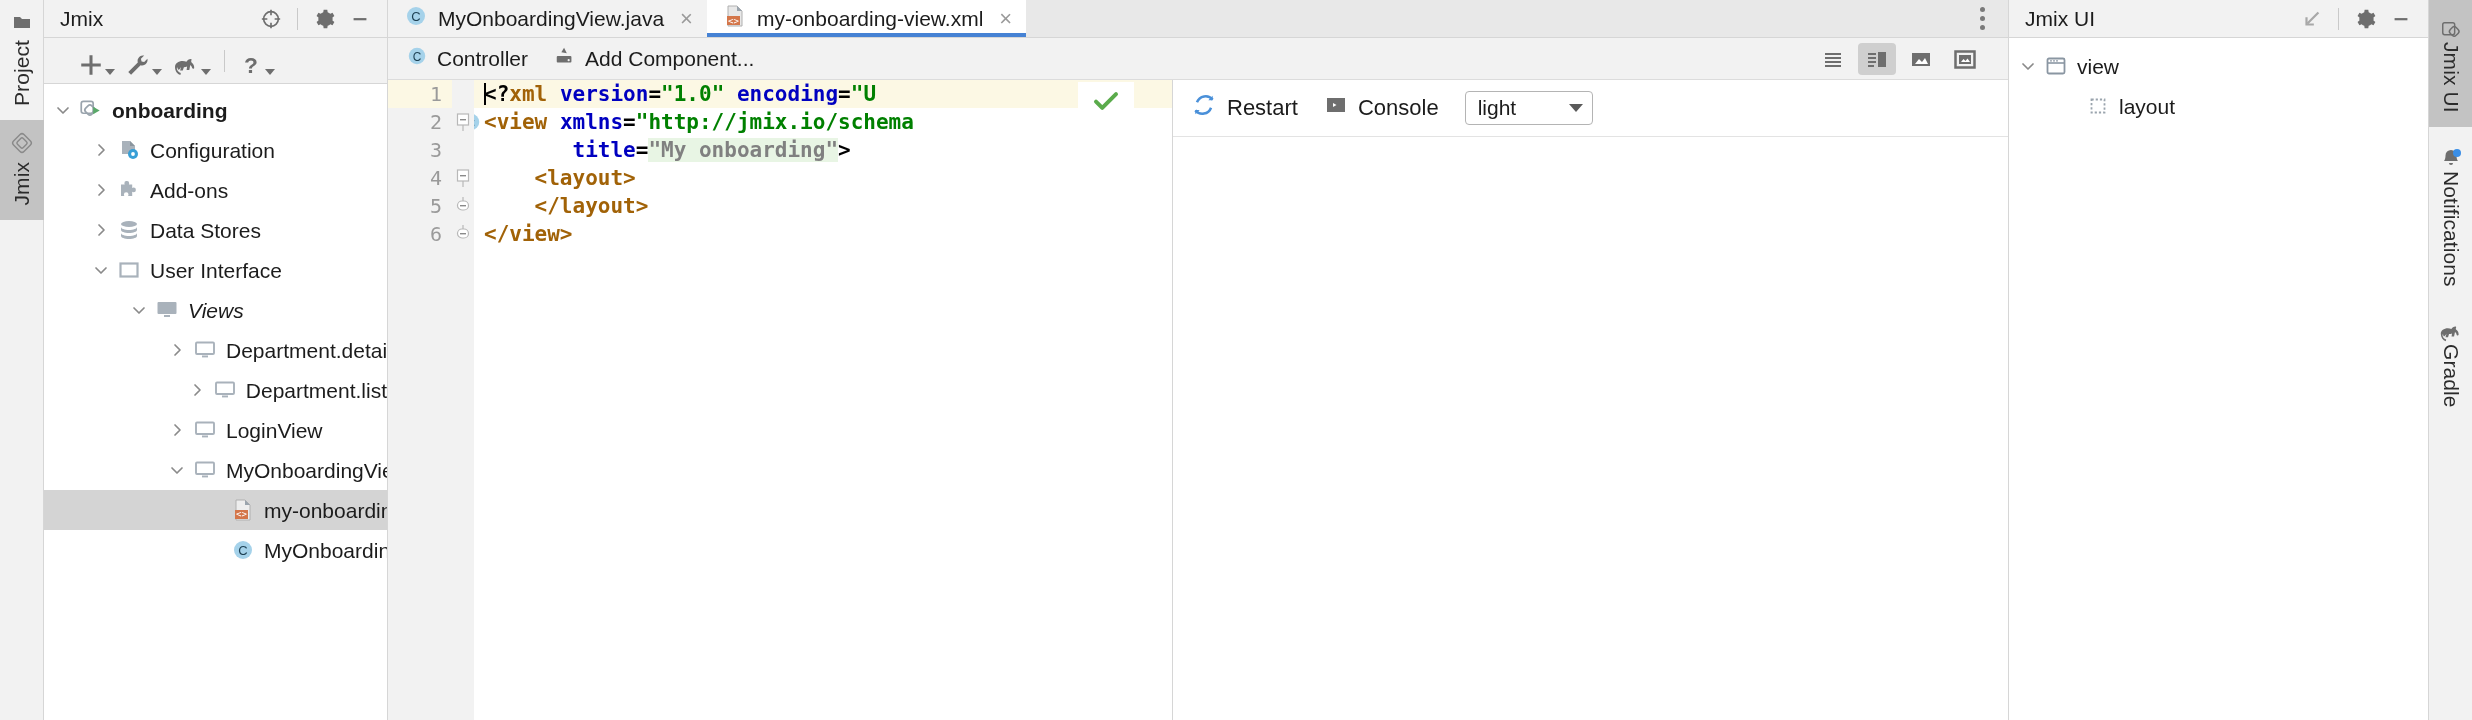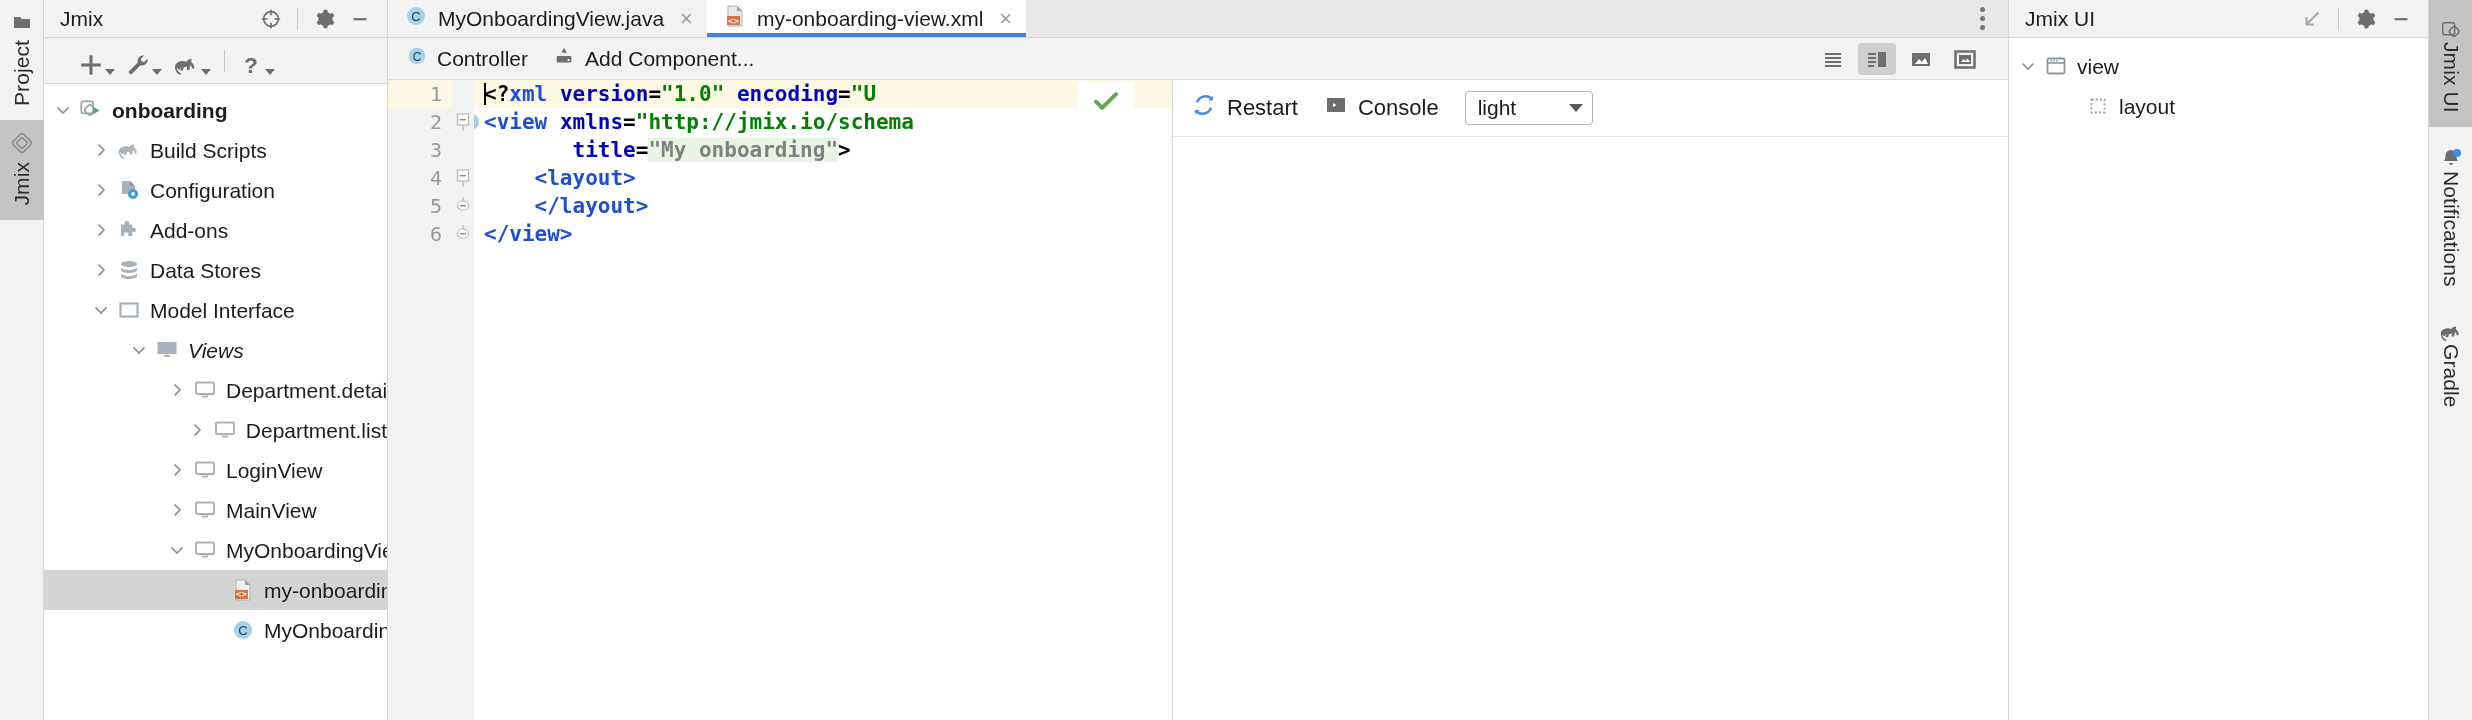--- a/index.html
+++ b/index.html
@@ -125,21 +125,21 @@
     padding-right: 10px; font-size: 20px; color: #9a9a9a;
   }
   .gline.cur { background: #fcf8e4; }
   .fold-col { width: 22px; flex: 0 0 22px; background: #f2f2f2; position: relative; }
   .code-lines {
     flex: 1 1 auto; position: relative; font-family: "DejaVu Sans Mono", monospace;
     font-size: 21px; line-height: 28px; white-space: pre; padding-left: 10px;
   }
   .cline { height: 28px; }
   .cline.cur { background: #fcf8e4; margin-left:-10px; padding-left:10px;}
-  .tok-tag { color: #1d4ed8; font-weight: bold; }
+  .tok-tag { color: #a16207; font-weight: bold; }
   .tok-attr { color: #0000c0; font-weight: bold; }
   .tok-val { color: #008000; font-weight: bold; }
   .tok-plain { color: #000000; font-weight: bold; }
   .tok-str-hl { color: #808080; font-weight: bold; background: #e8f5e4; }
   .caret { display:inline-block; width:2px; height:22px; background:#000; vertical-align:-4px; margin-right:-2px;}
 
   .inspect-badge {
     position: absolute; top: 2px; left: 690px; width: 56px; height: 38px;
     background: #ffffff; display: flex; align-items: center; justify-content: center; z-index: 5;
   }
@@ -264,33 +264,20 @@
           </span>
           <span class="tlabel bold">onboarding</span>
         </div>
         <div class="trow" style="padding-left: 44px;">
           <span class="arrow">
             <svg width="16" height="16" viewBox="0 0 16 16">
               <path d="M6 3l5 5-5 5" stroke="#8a8a8a" stroke-width="1.7" fill="none" stroke-linecap="round" stroke-linejoin="round"></path>
             </svg>
           </span>
           <span class="ticon">
-            <svg width="26" height="24" viewBox="0 0 28 24">
-              <path fill="#a9b2bb" d="M3 14c0-3.6 3.4-6 7.6-6 1.4 0 2.7.3 3.8.8.9-1.6 2.5-2.8 4.3-2.8.6 0 1.1.5.8 1.1-.5 1-.4 2 .3 2.6 1.7 1.4 2.4 3 2.4 5.1 0 .6-.5 1-1 1-.7 0-1.1-.6-1.2-1.2-.2-1.1-.8-2-1.7-2.7l-1 5h-2.7l.5-3.3c-1 .4-2 .6-3.2.6l-1.1 3.4H8.1l1-3.7C6.7 18 5.6 16.8 5.6 15c0-.2-.2-.4-.4-.4s-.4.2-.4.4c0 2.4 1.6 4.2 4 5.1L8.4 22C5.2 21 3 18 3 14z"></path>
-            </svg>
-          </span>
-          <span class="tlabel">Build Scripts</span>
-        </div>
-        <div class="trow" style="padding-left: 44px;">
-          <span class="arrow">
-            <svg width="16" height="16" viewBox="0 0 16 16">
-              <path d="M6 3l5 5-5 5" stroke="#8a8a8a" stroke-width="1.7" fill="none" stroke-linecap="round" stroke-linejoin="round"></path>
-            </svg>
-          </span>
-          <span class="ticon">
             <svg width="24" height="24" viewBox="0 0 24 24">
               <path d="M5 3h8l5 5v8H5z" fill="#a9b2bb"></path>
               <path d="M13 3l5 5h-5z" fill="#8b959e"></path>
               <circle cx="16" cy="16" r="5" fill="#389fd6"></circle>
               <circle cx="16" cy="16" r="1.9" fill="#fff"></circle>
             </svg>
           </span>
           <span class="tlabel">Configuration</span>
         </div>
         <div class="trow" style="padding-left: 44px;">
@@ -327,21 +314,21 @@
           <span class="arrow">
             <svg width="16" height="16" viewBox="0 0 16 16">
               <path d="M3 6l5 5 5-5" stroke="#8a8a8a" stroke-width="1.7" fill="none" stroke-linecap="round" stroke-linejoin="round"></path>
             </svg>
           </span>
           <span class="ticon">
             <svg width="24" height="24" viewBox="0 0 24 24">
               <rect x="3.5" y="5.5" width="17" height="13" fill="#fff" stroke="#a9b2bb" stroke-width="2.2"></rect>
             </svg>
           </span>
-          <span class="tlabel">Model Interface</span>
+          <span class="tlabel">User Interface</span>
         </div>
         <div class="trow" style="padding-left: 82px; font-style: italic;">
           <span class="arrow">
             <svg width="16" height="16" viewBox="0 0 16 16">
               <path d="M3 6l5 5 5-5" stroke="#8a8a8a" stroke-width="1.7" fill="none" stroke-linecap="round" stroke-linejoin="round"></path>
             </svg>
           </span>
           <span class="ticon">
             <svg width="24" height="24" viewBox="0 0 24 24">
               <rect x="2.5" y="4" width="19" height="12" rx="1" fill="#a9b2bb"></rect>
@@ -384,34 +371,20 @@
               <path d="M6 3l5 5-5 5" stroke="#8a8a8a" stroke-width="1.7" fill="none" stroke-linecap="round" stroke-linejoin="round"></path>
             </svg>
           </span>
           <span class="ticon">
             <svg width="24" height="24" viewBox="0 0 24 24">
               <rect x="3" y="4.5" width="18" height="11.5" rx="1" fill="#fff" stroke="#a9b2bb" stroke-width="1.9"></rect>
               <rect x="9" y="17.5" width="6" height="1.9" fill="#a9b2bb"></rect>
             </svg>
           </span>
           <span class="tlabel">LoginView</span>
-        </div>
-        <div class="trow" style="padding-left: 120px;">
-          <span class="arrow">
-            <svg width="16" height="16" viewBox="0 0 16 16">
-              <path d="M6 3l5 5-5 5" stroke="#8a8a8a" stroke-width="1.7" fill="none" stroke-linecap="round" stroke-linejoin="round"></path>
-            </svg>
-          </span>
-          <span class="ticon">
-            <svg width="24" height="24" viewBox="0 0 24 24">
-              <rect x="3" y="4.5" width="18" height="11.5" rx="1" fill="#fff" stroke="#a9b2bb" stroke-width="1.9"></rect>
-              <rect x="9" y="17.5" width="6" height="1.9" fill="#a9b2bb"></rect>
-            </svg>
-          </span>
-          <span class="tlabel">MainView</span>
         </div>
         <div class="trow" style="padding-left: 120px;">
           <span class="arrow">
             <svg width="16" height="16" viewBox="0 0 16 16">
               <path d="M3 6l5 5 5-5" stroke="#8a8a8a" stroke-width="1.7" fill="none" stroke-linecap="round" stroke-linejoin="round"></path>
             </svg>
           </span>
           <span class="ticon">
             <svg width="24" height="24" viewBox="0 0 24 24">
               <rect x="3" y="4.5" width="18" height="11.5" rx="1" fill="#fff" stroke="#a9b2bb" stroke-width="1.9"></rect>

